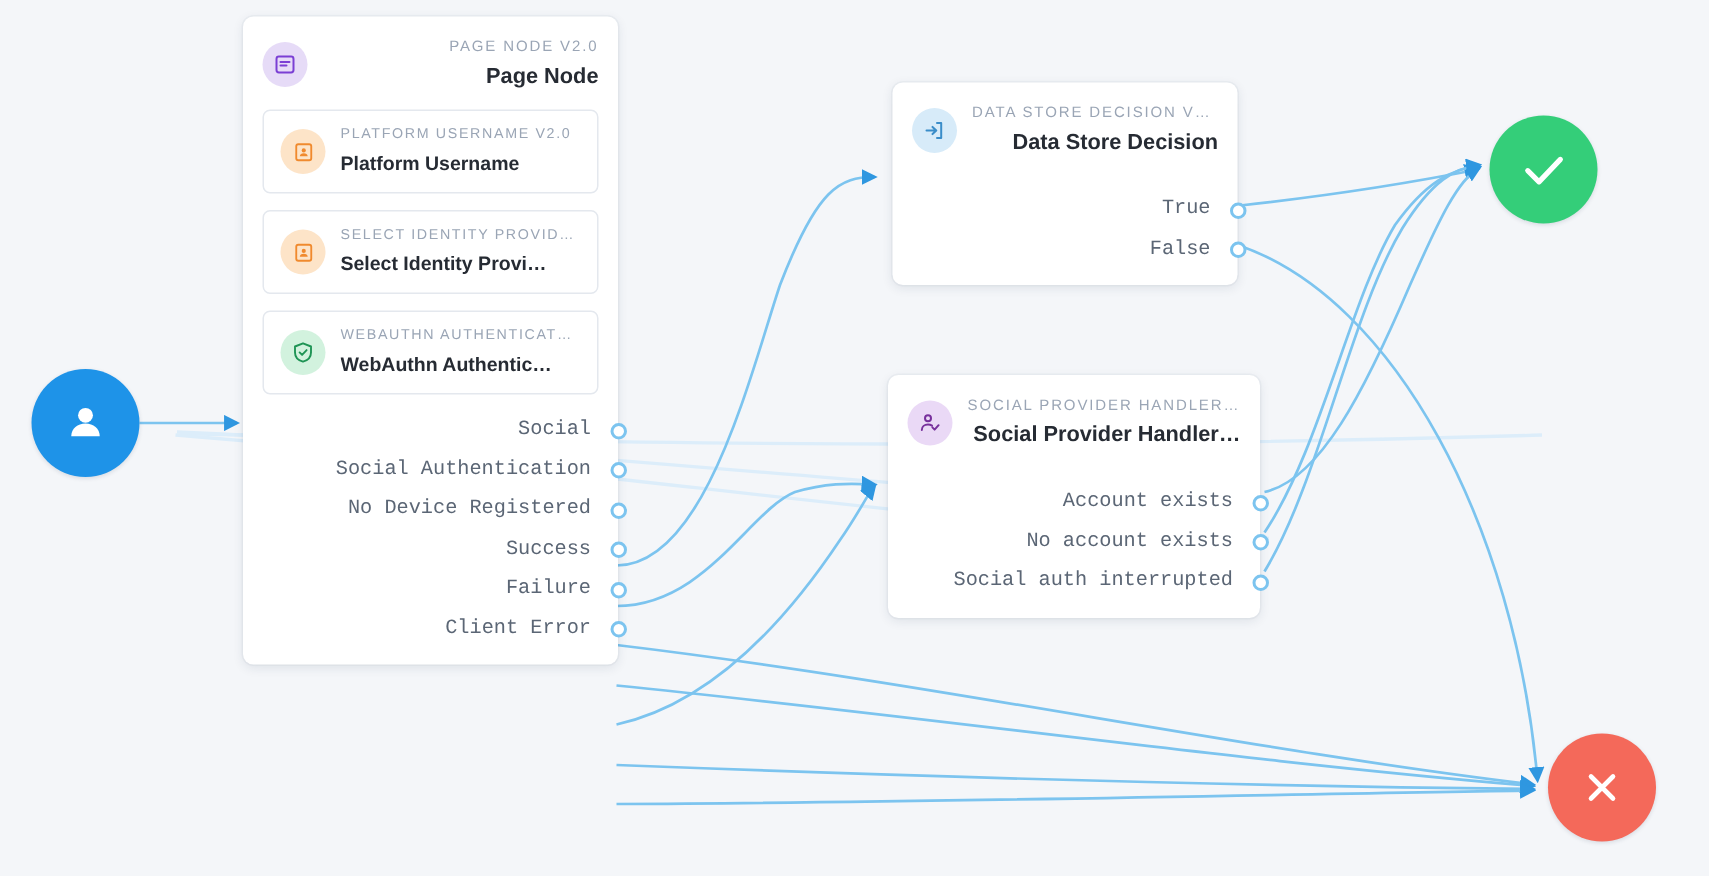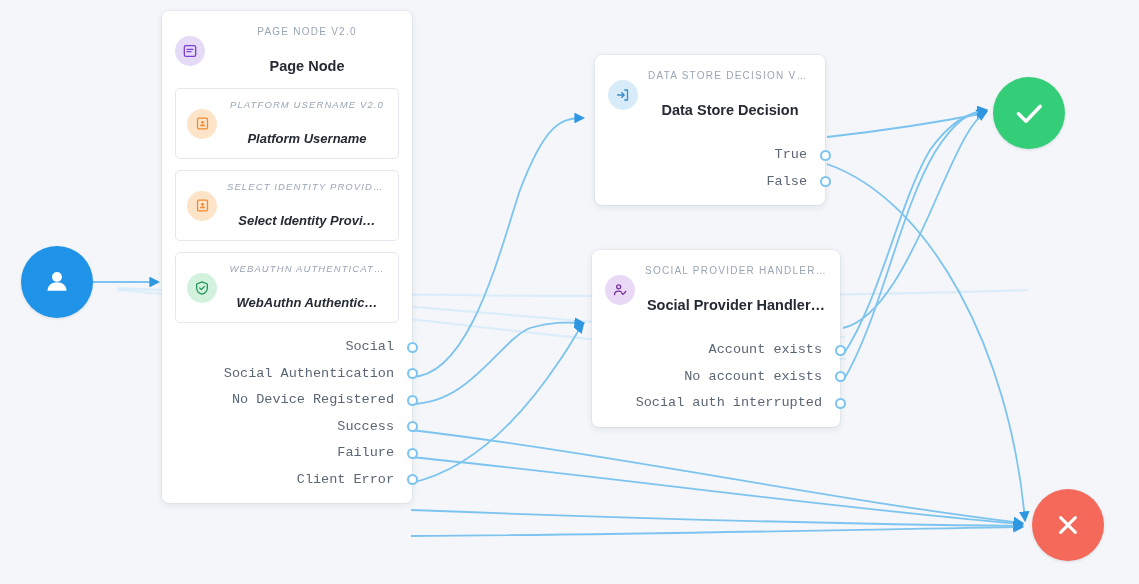--- a/index.html
+++ b/index.html
@@ -62,21 +62,21 @@
     box-shadow: 0 2px 7px rgba(30,50,80,0.10), 0 0 0 1px rgba(30,50,80,0.035);
     padding: 0 0 10px 0;
   }
   .node-header {
     display: flex;
     align-items: center;
     padding: 14px 13px 12px 13px;
   }
   .node-header .hdr-text {
     flex: 1;
-    text-align: center;
+    text-align: right;
     padding-left: 10px;
     overflow: hidden;
   }
   .node-kicker {
     font-size: 10px;
     letter-spacing: 1.25px;
     color: #9aa5b5;
     text-transform: uppercase;
     font-weight: 400;
     white-space: nowrap;
@@ -85,21 +85,21 @@
     line-height: 14px;
   }
   .node-title {
     font-size: 14.5px;
     font-weight: bold;
     color: #262b33;
     white-space: nowrap;
     overflow: hidden;
     text-overflow: ellipsis;
     line-height: 20px;
-    margin-top: 17px;
+    margin-top: 2px;
   }
   .icon-badge {
     width: 30px; height: 30px;
     border-radius: 50%;
     flex: 0 0 30px;
     display: flex;
     align-items: center;
     justify-content: center;
   }
   .badge-purple   { background: #e6dbf7; }
@@ -113,24 +113,23 @@
     margin: 0 13px 11px 13px;
     background: #ffffff;
     border: 1px solid #e4e8ee;
     border-radius: 5px;
     display: flex;
     align-items: center;
     padding: 9px 11px;
   }
   .child-item .hdr-text {
     flex: 1;
-    text-align: center;
+    text-align: left;
     padding-left: 10px;
     overflow: hidden;
-    font-style: italic;
   }
   .child-item .node-kicker { font-size: 9.5px; letter-spacing: 1.1px; }
   .child-item .node-title { font-size: 13px; }
 
   
   .ports { margin-top: 10px; }
   .port-row {
     position: relative;
     height: 26.5px;
     display: flex;

